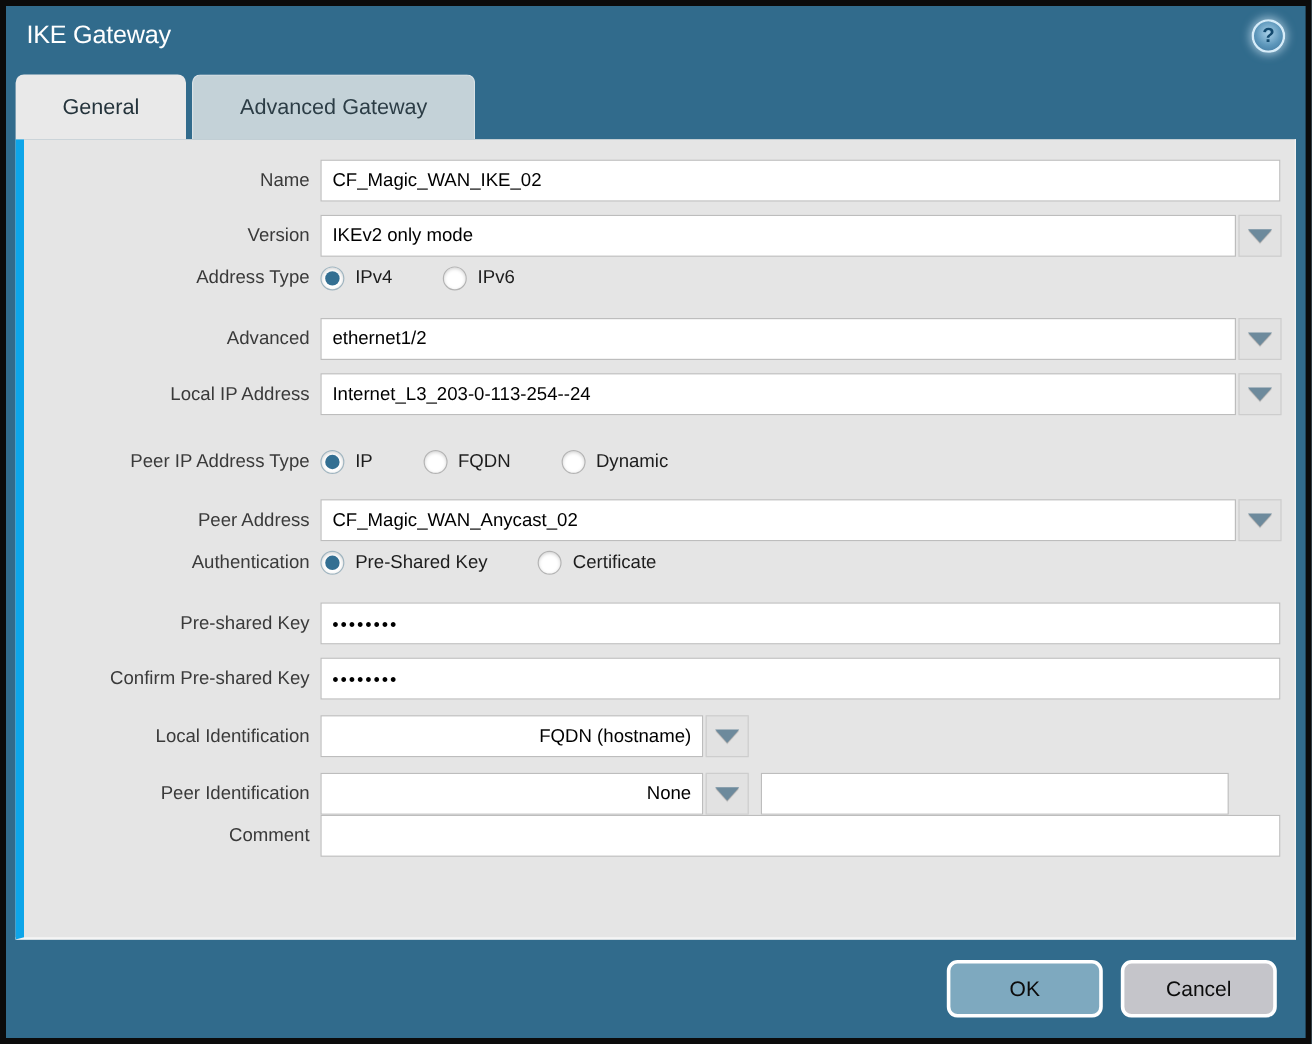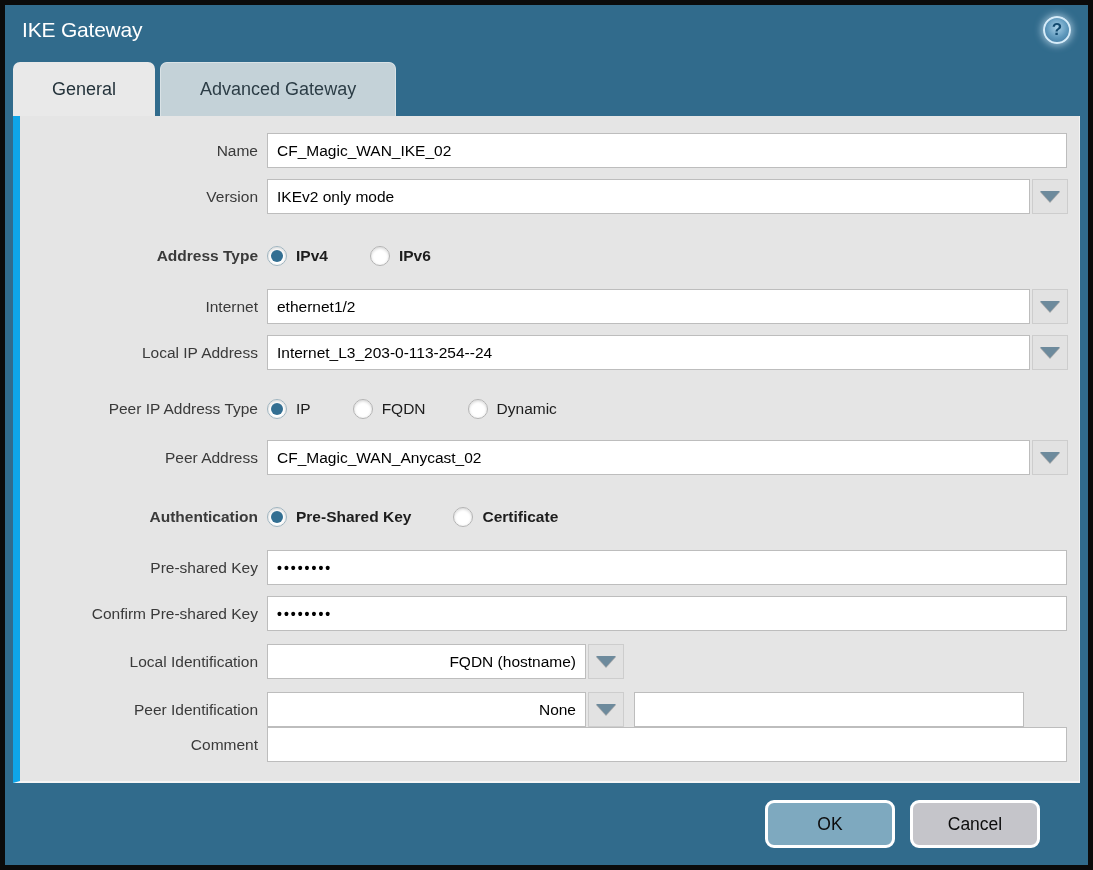--- a/index.html
+++ b/index.html
@@ -106,21 +106,21 @@
     border-left:10px solid transparent;
     border-right:10px solid transparent;
     border-top:11px solid #6d8a9c;
     filter:drop-shadow(0 1px 0 rgba(0,0,0,0.25));
   }
   .gap10 { width:10px; }
   
   .mb11 { margin-bottom:11px; }
   .mb13 { margin-bottom:13px; }
   .mb19 { }
-  .radio-row-a { margin-top:28px; margin-bottom:19px; height:28px;font-weight:bold; }
+  .radio-row-a { margin-top:4px; margin-bottom:19px; height:28px; }
   .radio-row-b { margin-top:25px; margin-bottom:17px; height:28px; }
   
   .radio-opt { display:flex; align-items:center; margin-right:42px; cursor:pointer; }
   .radio {
     width:20px; height:20px;
     border-radius:50%;
     background:#fff;
     border:1px solid #b3b3b3;
     box-shadow:inset 0 1px 3px rgba(0,0,0,0.18);
     margin-right:9px;
@@ -133,21 +133,21 @@
     position:absolute; left:3px; top:3px;
     width:12px; height:12px;
     border-radius:50%;
     background:#336f92;
   }
   .radio-label { font-size:15.5px; color:#1d1d1d; }
   
   .footer {
     height:82px;
     display:flex; align-items:center; justify-content:flex-end;
-    padding-right:48px;
+    padding-right:24px;
     gap:15px;
   }
   .btn {
     min-width:130px; height:48px;
     border-radius:9px;
     border:3px solid #ffffff;
     font-family:"Liberation Sans", sans-serif;
     font-size:17.5px;
     color:#0c0c0c;
     cursor:pointer;
@@ -197,21 +197,21 @@
           <span class="radio-label">IPv4</span>
         </div>
         <div class="radio-opt">
           <span class="radio"></span>
           <span class="radio-label">IPv6</span>
         </div>
       </div>
     </div>
 
     <div class="row mb11">
-      <div class="row-label">Internet</div>
+      <div class="row-label">Advanced</div>
       <div class="controls">
         <input class="txt w-combo" type="text" value="ethernet1/2" style="">
         <div class="dd-btn">
           <div class="dd-arrow"></div>
         </div>
       </div>
     </div>
 
     <div class="row">
       <div class="row-label">Local IP Address</div>

